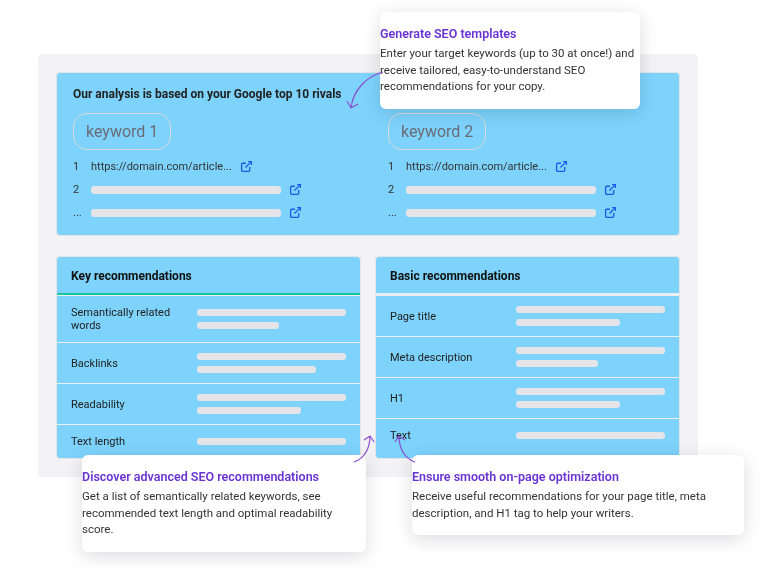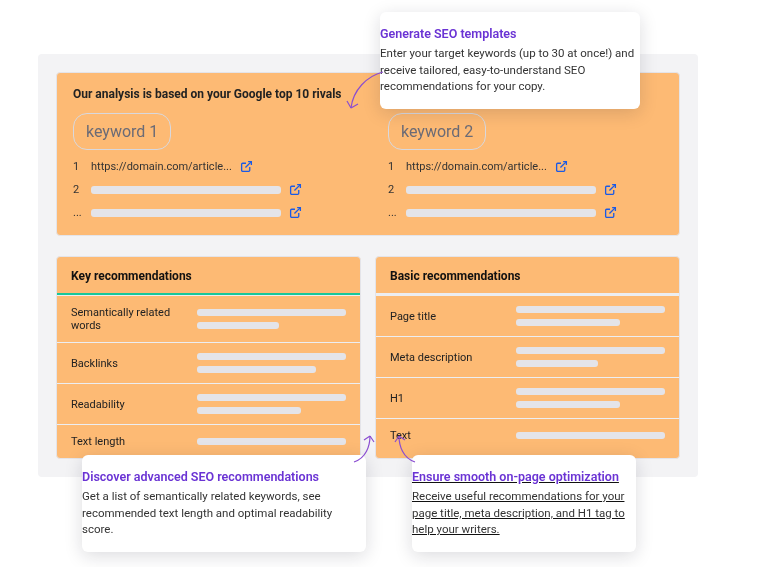--- a/index.html
+++ b/index.html
@@ -2,21 +2,21 @@
 <html><head>
 <meta charset="utf-8">
 <style>
   * { box-sizing: border-box; }
   body { margin:0; font-family: -apple-system, BlinkMacSystemFont, "Segoe UI", Roboto, Arial, sans-serif; color:#111; background:#fff; width:768px; height:567px; overflow:hidden; }
   .stage { position:relative; width:768px; height:567px; }
 
   .panel { position:absolute; left:38px; top:54px; width:660px; background:#f3f3f5; border-radius:4px; padding:18px; }
   .page-title { font-size:15px; font-weight:700; margin:16px 0 12px 2px; color:#222; }
 
-  .card { background:#fdba74; border:1px solid #e4e4e9; border-radius:4px; }
+  .card { background:#7dd3fc; border:1px solid #e4e4e9; border-radius:4px; }
 
   .analysis { padding:14px 16px 16px; }
   .analysis h3 { font-size:12px; font-weight:700; margin:0 0 12px 0; color:#222; }
   .cols { display:flex; gap:40px; }
   .col { flex:1; }
   .chip { display:inline-block; border:1px solid #d8d8de; border-radius:14px; padding:8px 12px; font-size:16px; color:#6b6b76; }
   .row { display:flex; align-items:center; gap:8px; margin-top:10px; font-size:11px; color:#222; }
   .num { width:10px; color:#333; }
   .url { color:#333; font-size:11px; white-space:nowrap; overflow:hidden; text-overflow:ellipsis; max-width:150px; }
   .skel { flex:1; max-width:190px; height:8px; border-radius:3px; background:#e4e4e9; }
@@ -211,21 +211,21 @@
     <h5>Discover advanced SEO recommendations</h5>
     <p>Get a list of semantically related keywords, see recommended text length and optimal readability score.</p>
   </div>
   <div class="arrow" style="left:348px; top:432px;">
     <svg width="28" height="34">
         <path d="M6 30 C 18 26, 22 14, 22 4" fill="none" stroke="#8a4dd1" stroke-width="1.2"></path>
         <path d="M22 4 l-6 4 m6 -4 l4 6" fill="none" stroke="#8a4dd1" stroke-width="1.2"></path>
       </svg>
   </div>
 
-  <div class="tip" style="left:412px; top:455px; width:224px;text-decoration:underline;">
+  <div class="tip" style="left:412px; top:455px; width:332px;">
     <h5>Ensure smooth on-page optimization</h5>
     <p>Receive useful recommendations for your page title, meta description, and H1 tag to help your writers.</p>
   </div>
   <div class="arrow" style="left:393px; top:432px;">
     <svg width="28" height="34">
         <path d="M22 30 C 10 26, 6 14, 6 4" fill="none" stroke="#8a4dd1" stroke-width="1.2"></path>
         <path d="M6 4 l-4 6 m4 -6 l6 4" fill="none" stroke="#8a4dd1" stroke-width="1.2"></path>
       </svg>
   </div>
 

